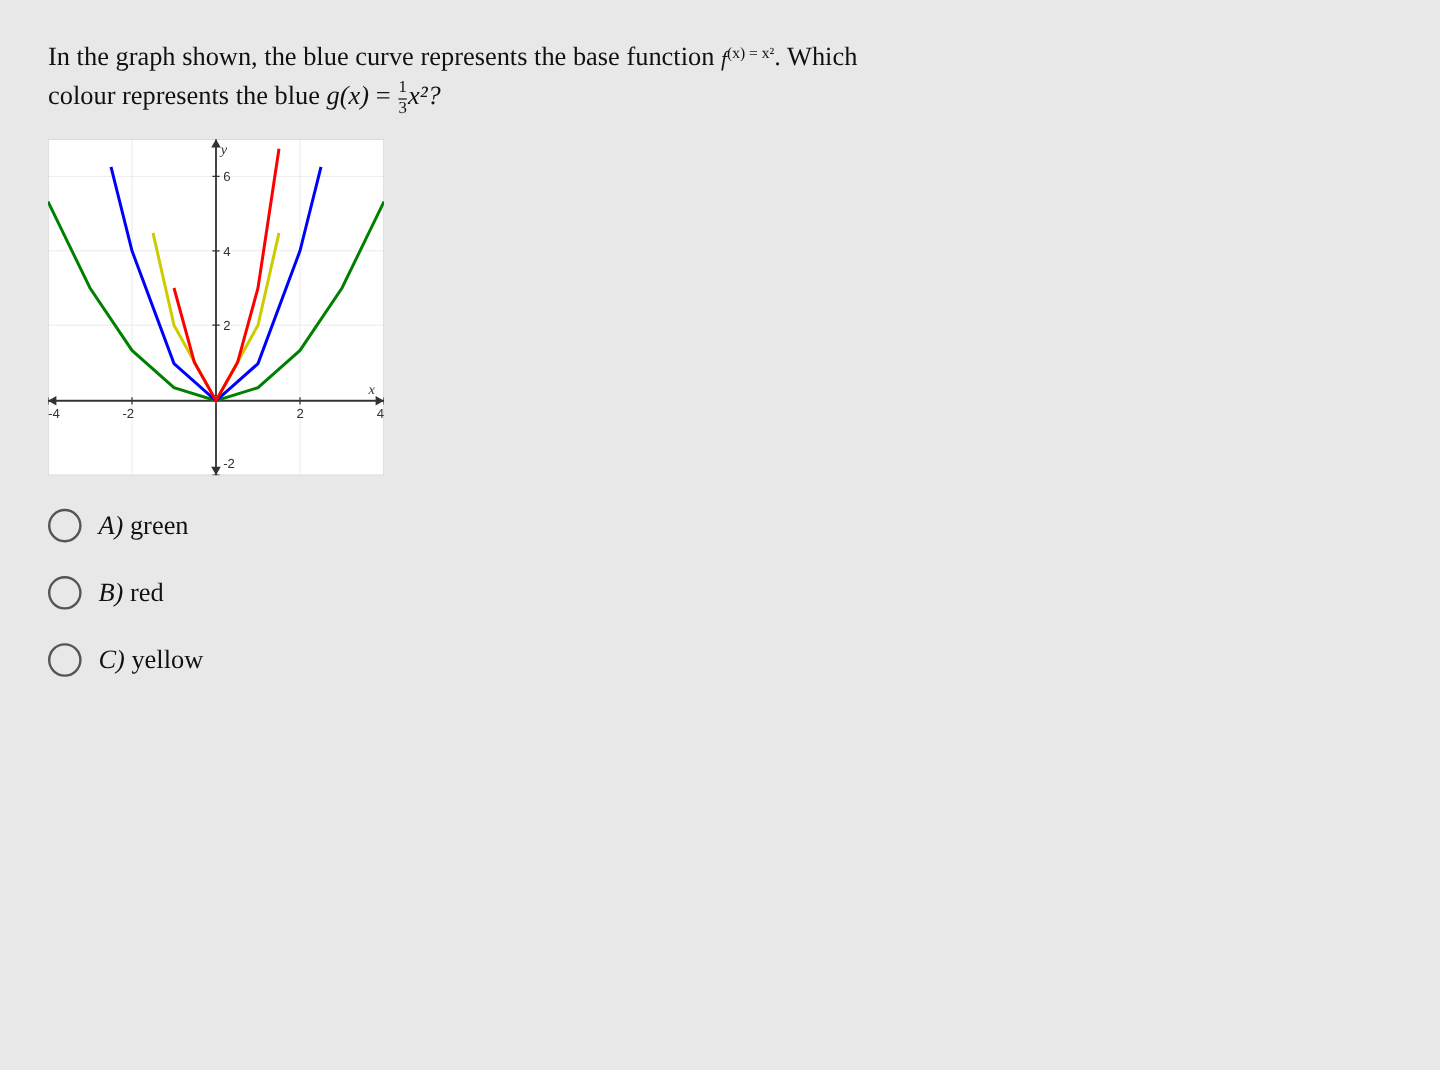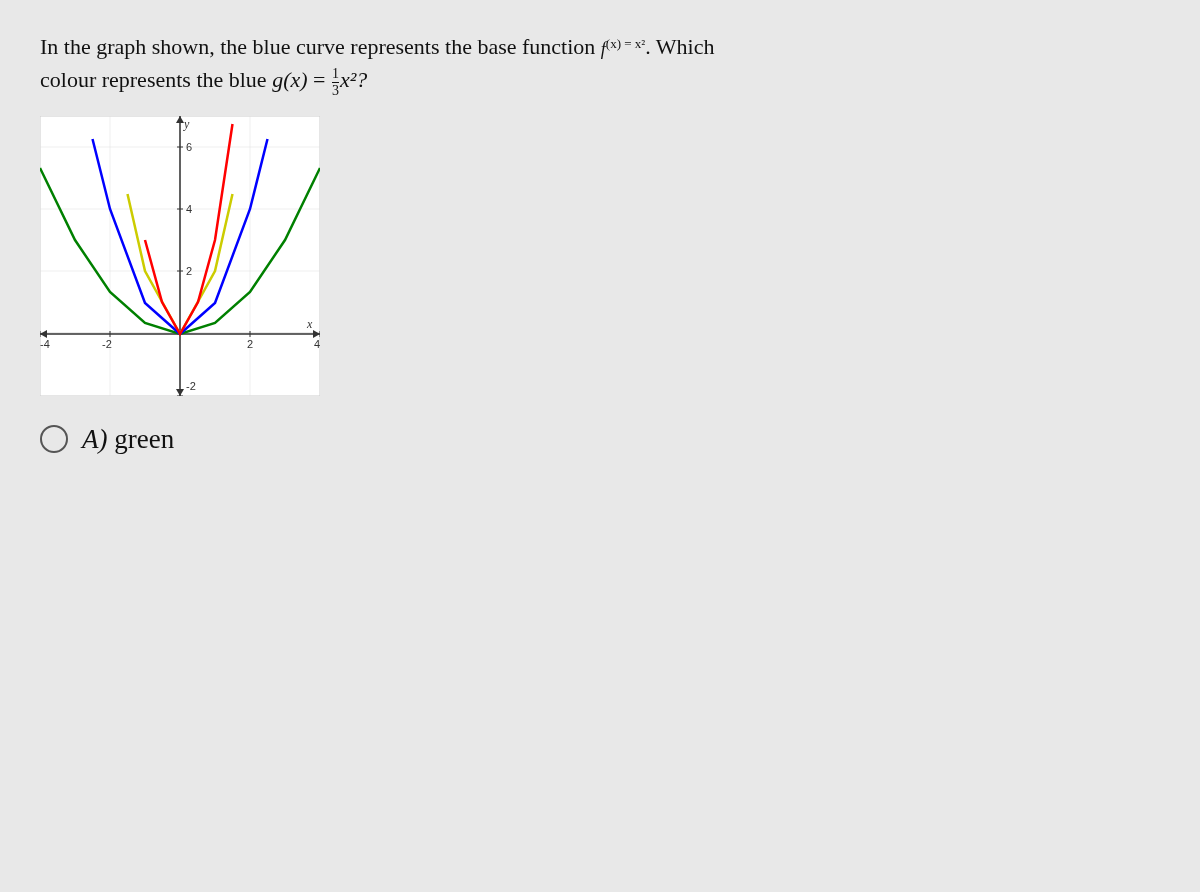--- a/index.html
+++ b/index.html
@@ -81,21 +81,21 @@
       width: 28px;
       height: 28px;
       border-radius: 50%;
       border: 2px solid #555;
       background: transparent;
       flex-shrink: 0;
       display: inline-block;
     }
 
     .option-label {
-      font-size: 27px;
+      font-size: 22px;
       color: #111;
     }
 
     .option-letter {
       font-weight: normal;
       font-style: italic;
     }
   </style>
 </head>
 <body>
@@ -174,18 +174,32 @@
   <div class="answer-options">
 
     <div class="option">
       <span class="radio-circle"></span>
       <span class="option-label">
         <span class="option-letter">A)</span>
         <span> green</span>
       </span>
     </div>
 
-
+    <div class="option">
+      <span class="radio-circle"></span>
+      <span class="option-label">
+        <span class="option-letter">B)</span>
+        <span> red</span>
+      </span>
+    </div>
+
+    <div class="option">
+      <span class="radio-circle"></span>
+      <span class="option-label">
+        <span class="option-letter">C)</span>
+        <span> yellow</span>
+      </span>
+    </div>
 
 
   </div>
 
 </div>
 
 </body></html>

